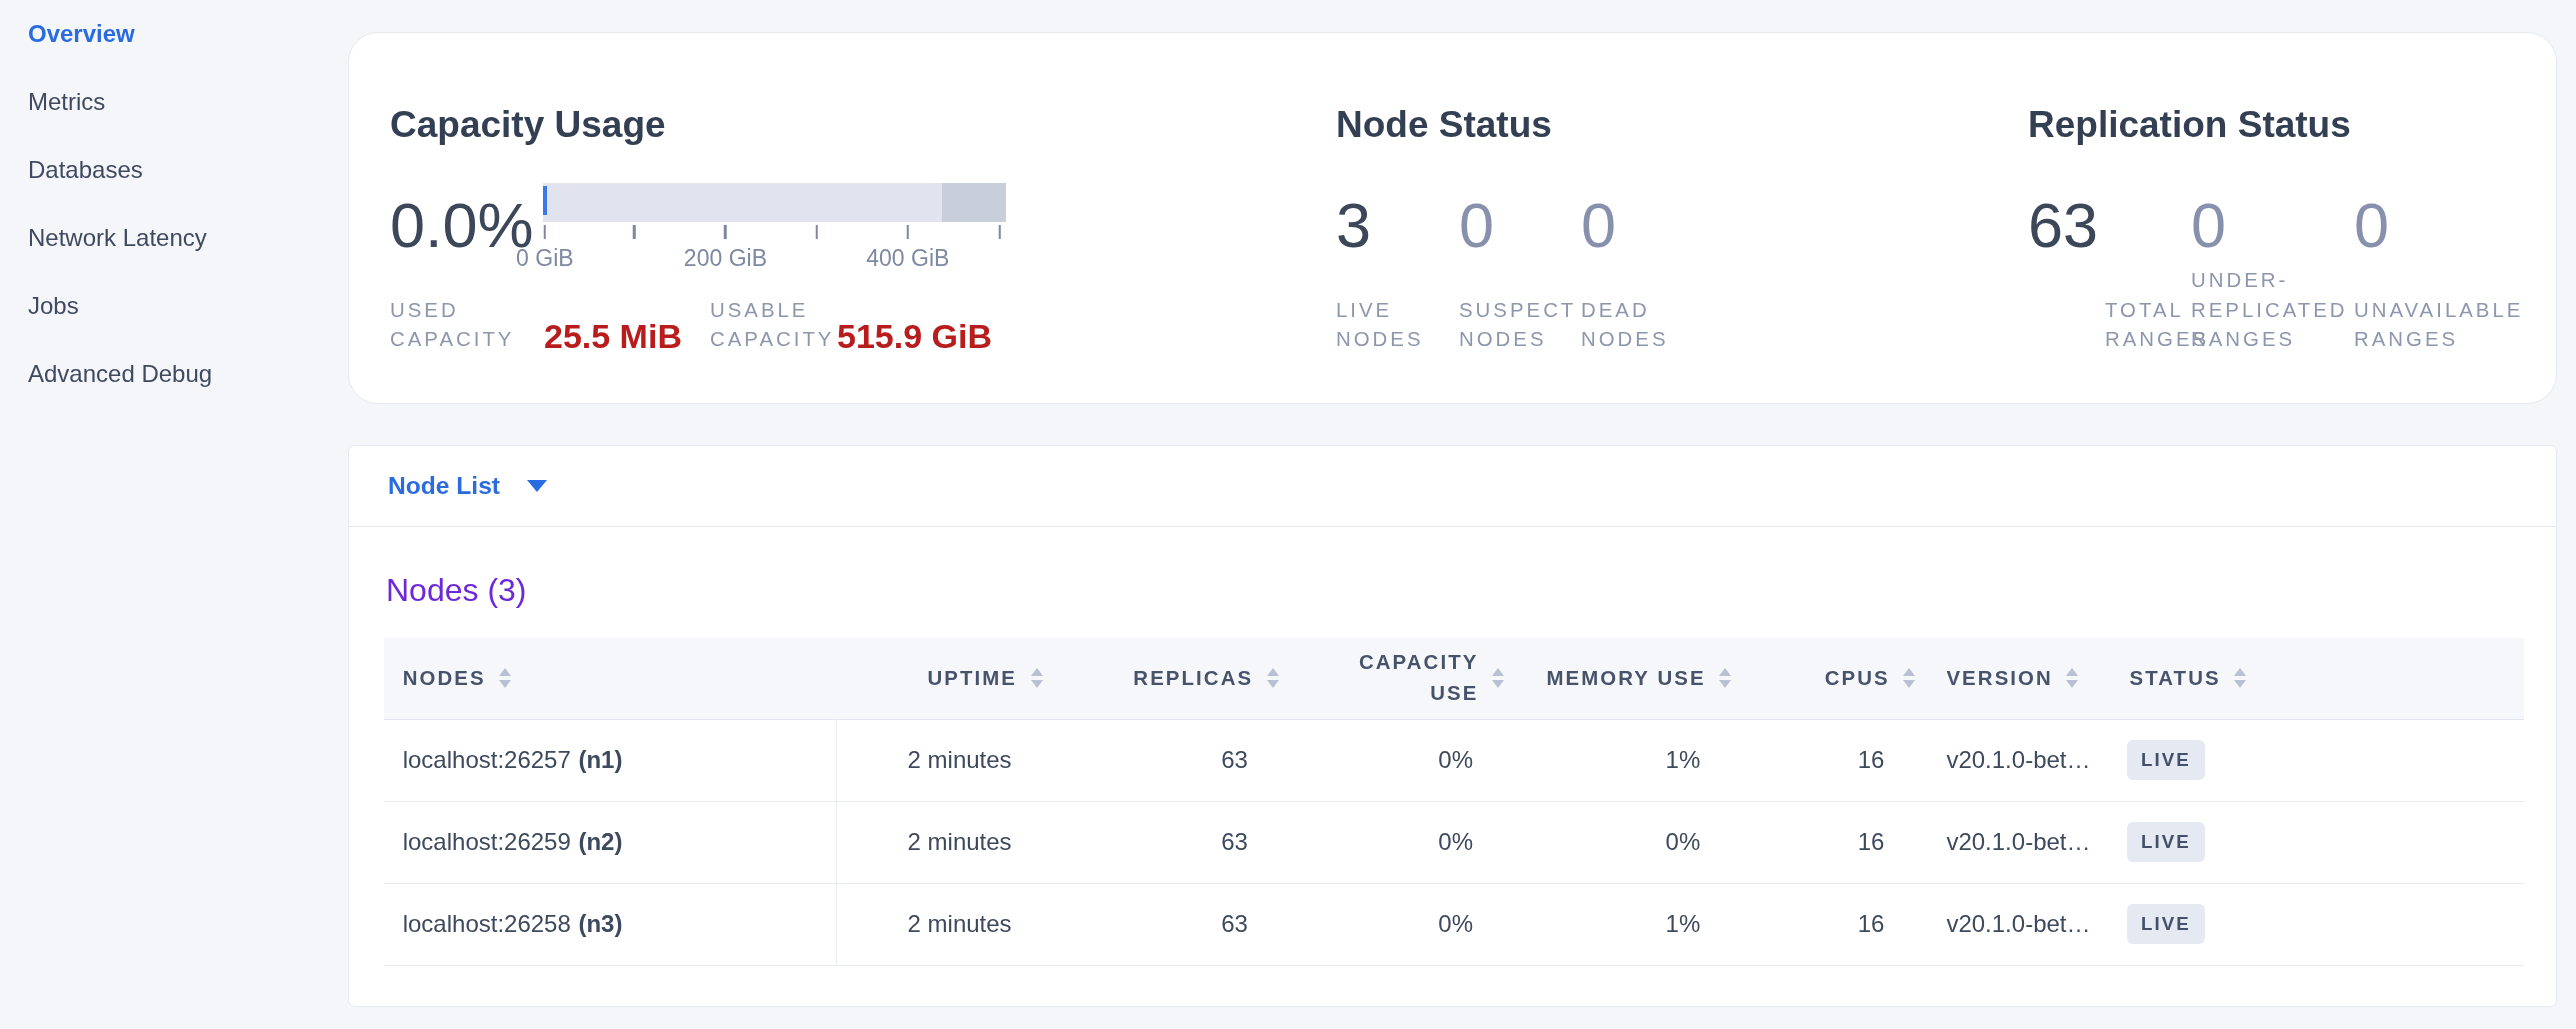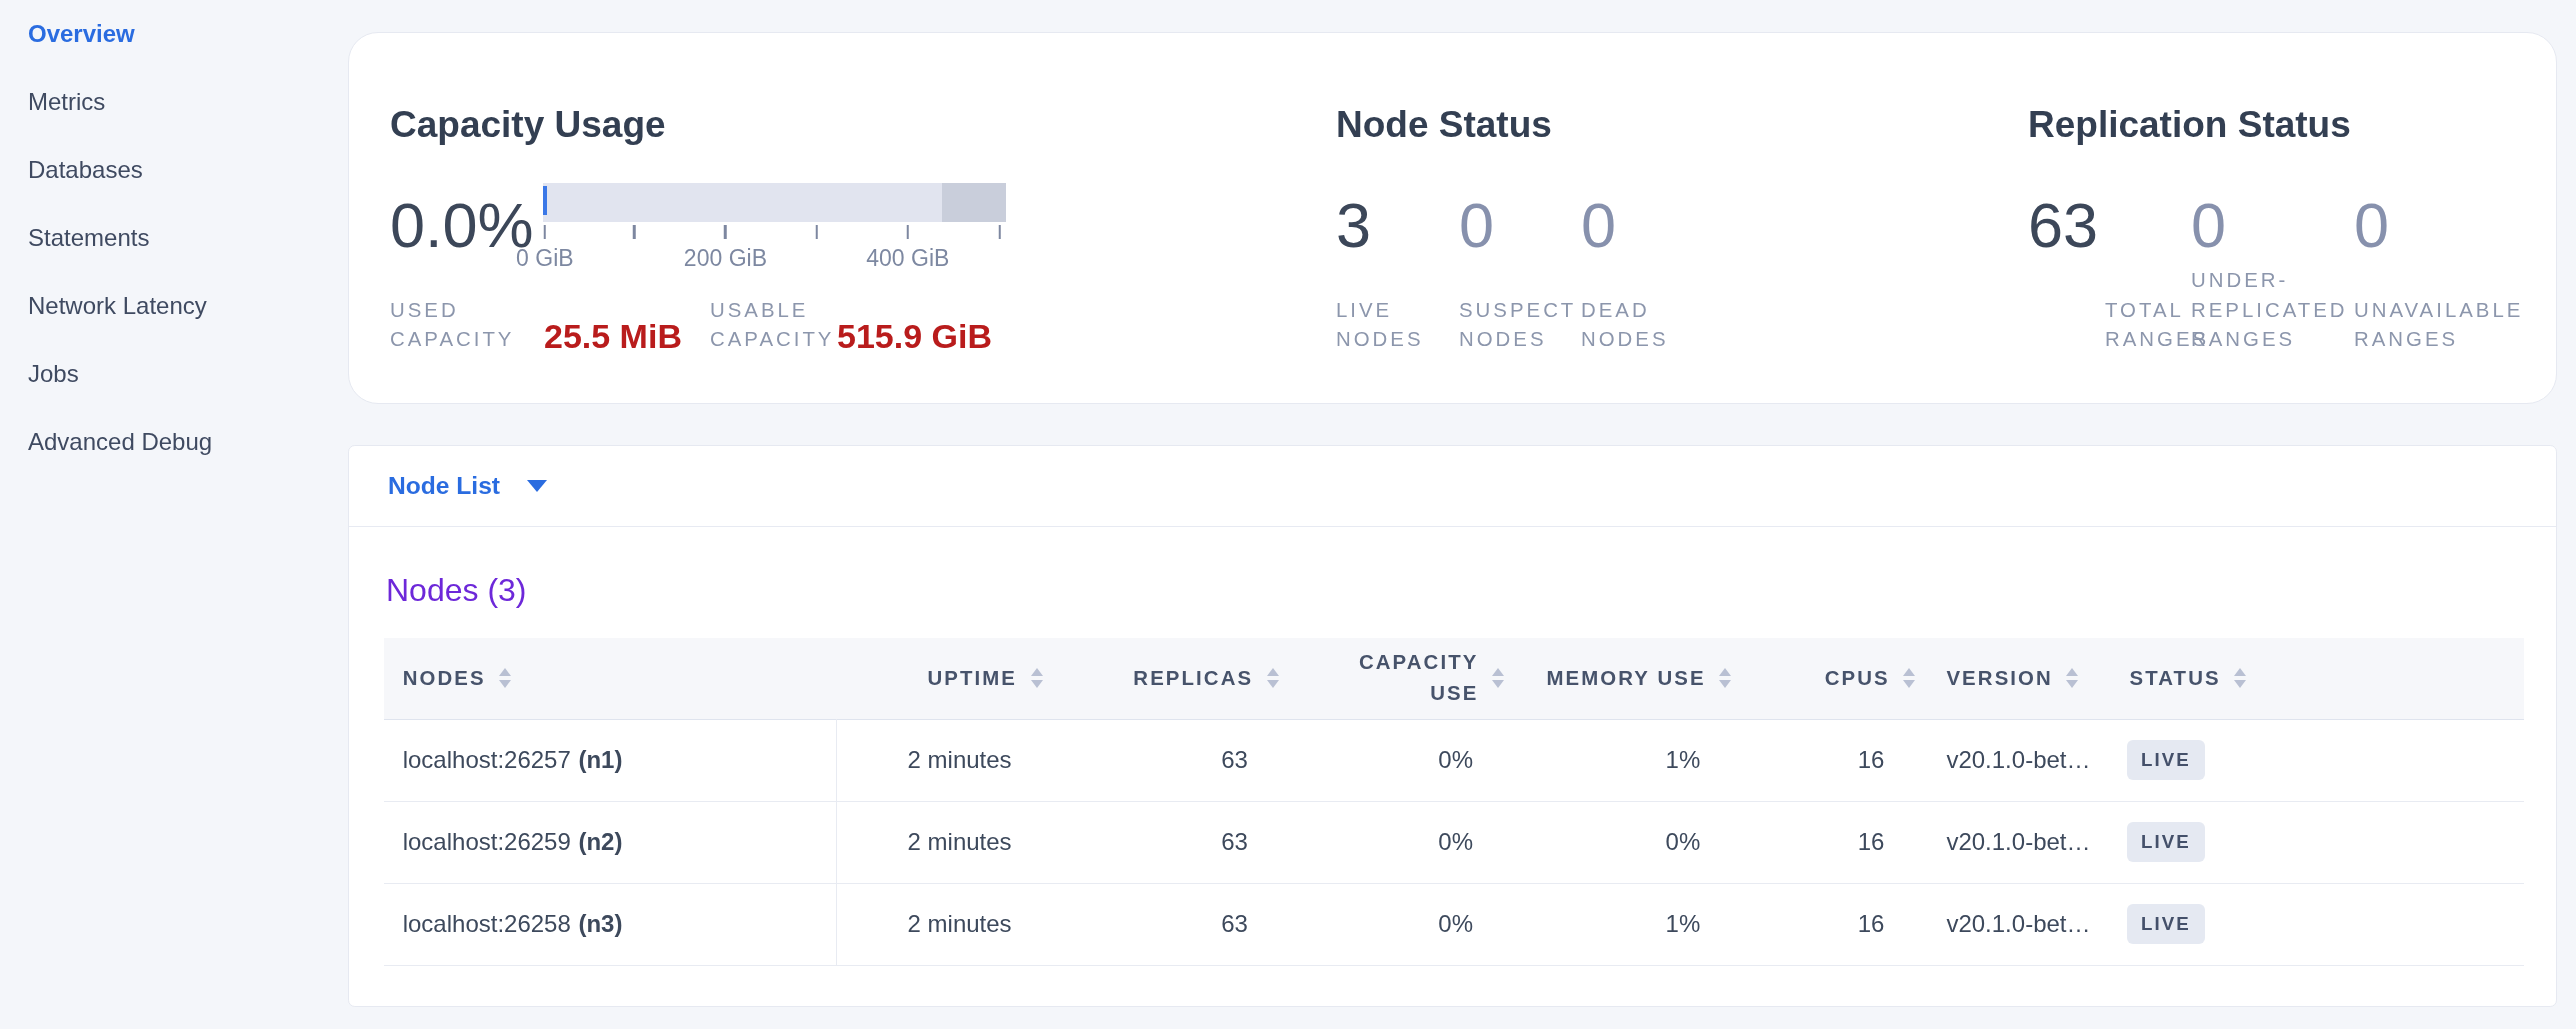--- a/index.html
+++ b/index.html
@@ -126,21 +126,20 @@
 </head>
 <body>
 
 <div class="app">
 
   <div class="sidebar">
     <ul class="nav">
       <li class="nav-item active">Overview</li>
       <li class="nav-item">Metrics</li>
       <li class="nav-item">Databases</li>
-      <li class="nav-item">Statements</li>
       <li class="nav-item">Network Latency</li>
       <li class="nav-item">Jobs</li>
       <li class="nav-item">Advanced Debug</li>
     </ul>
   </div>
 
   <div class="panel panel-1">
 
     <div class="panel-title" style="left:41px;">Capacity Usage</div>
     <div class="big-num" style="left:41px;">0.0%</div>

